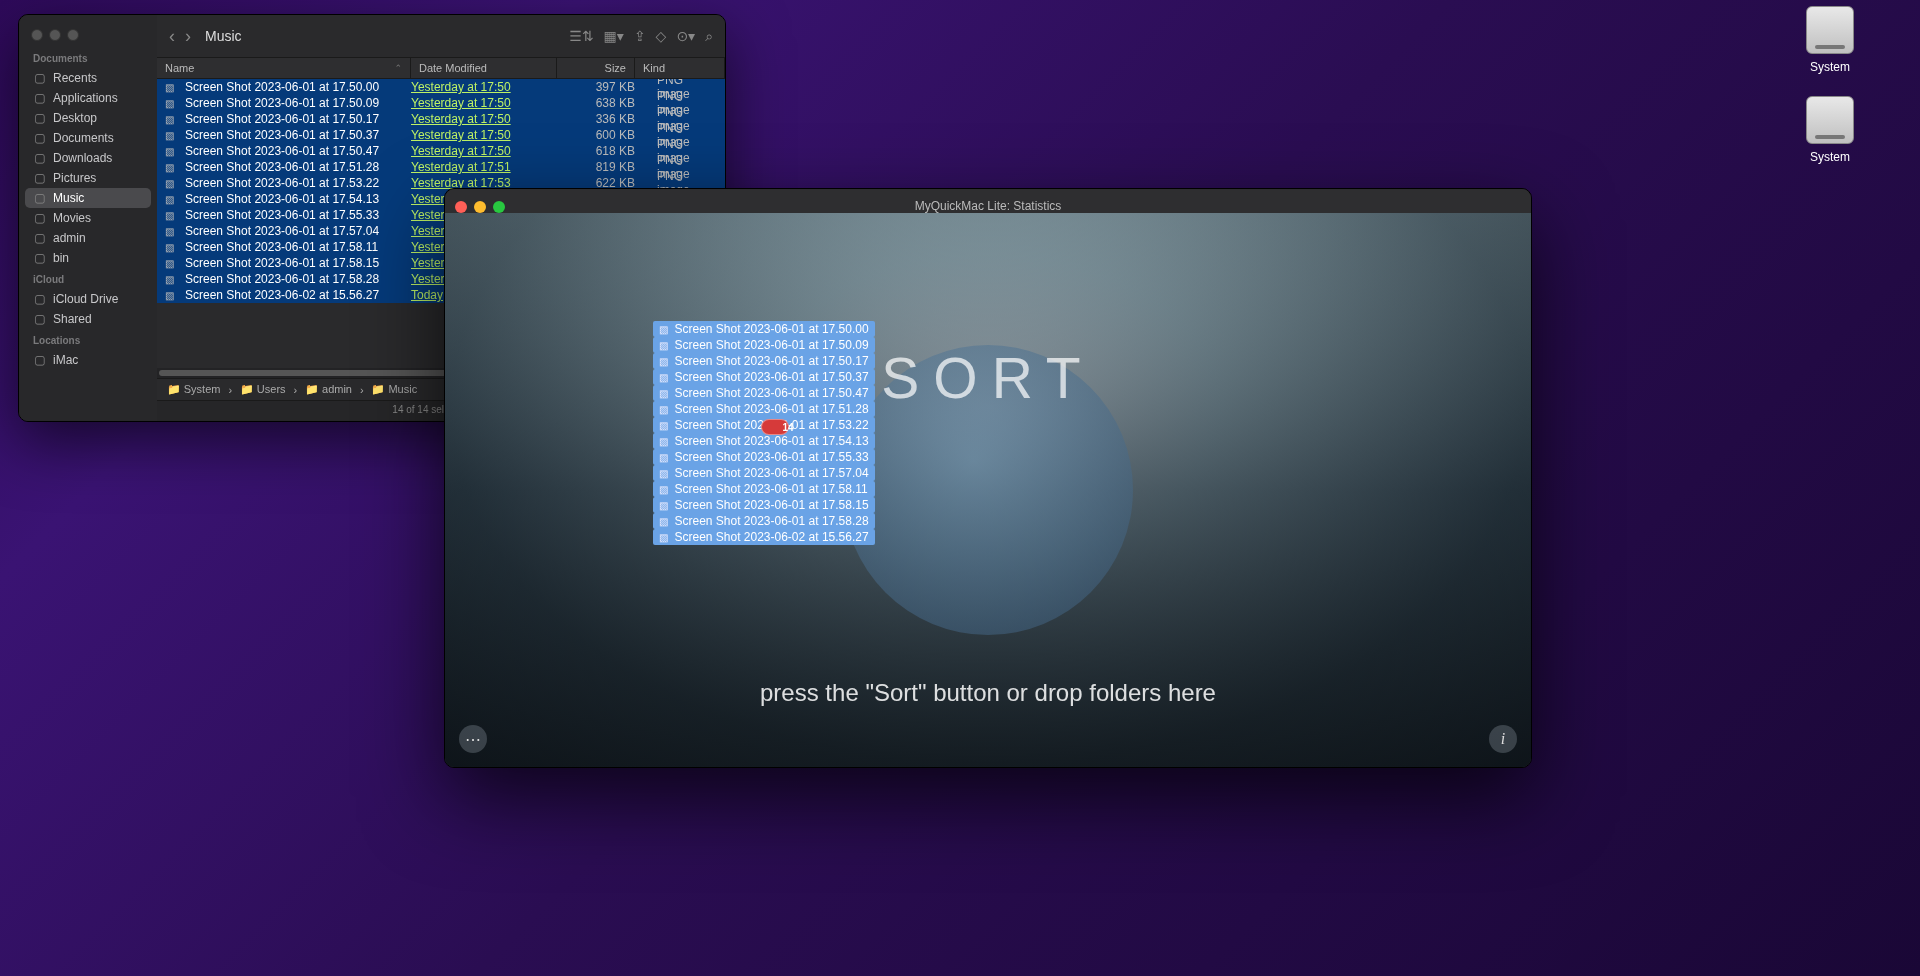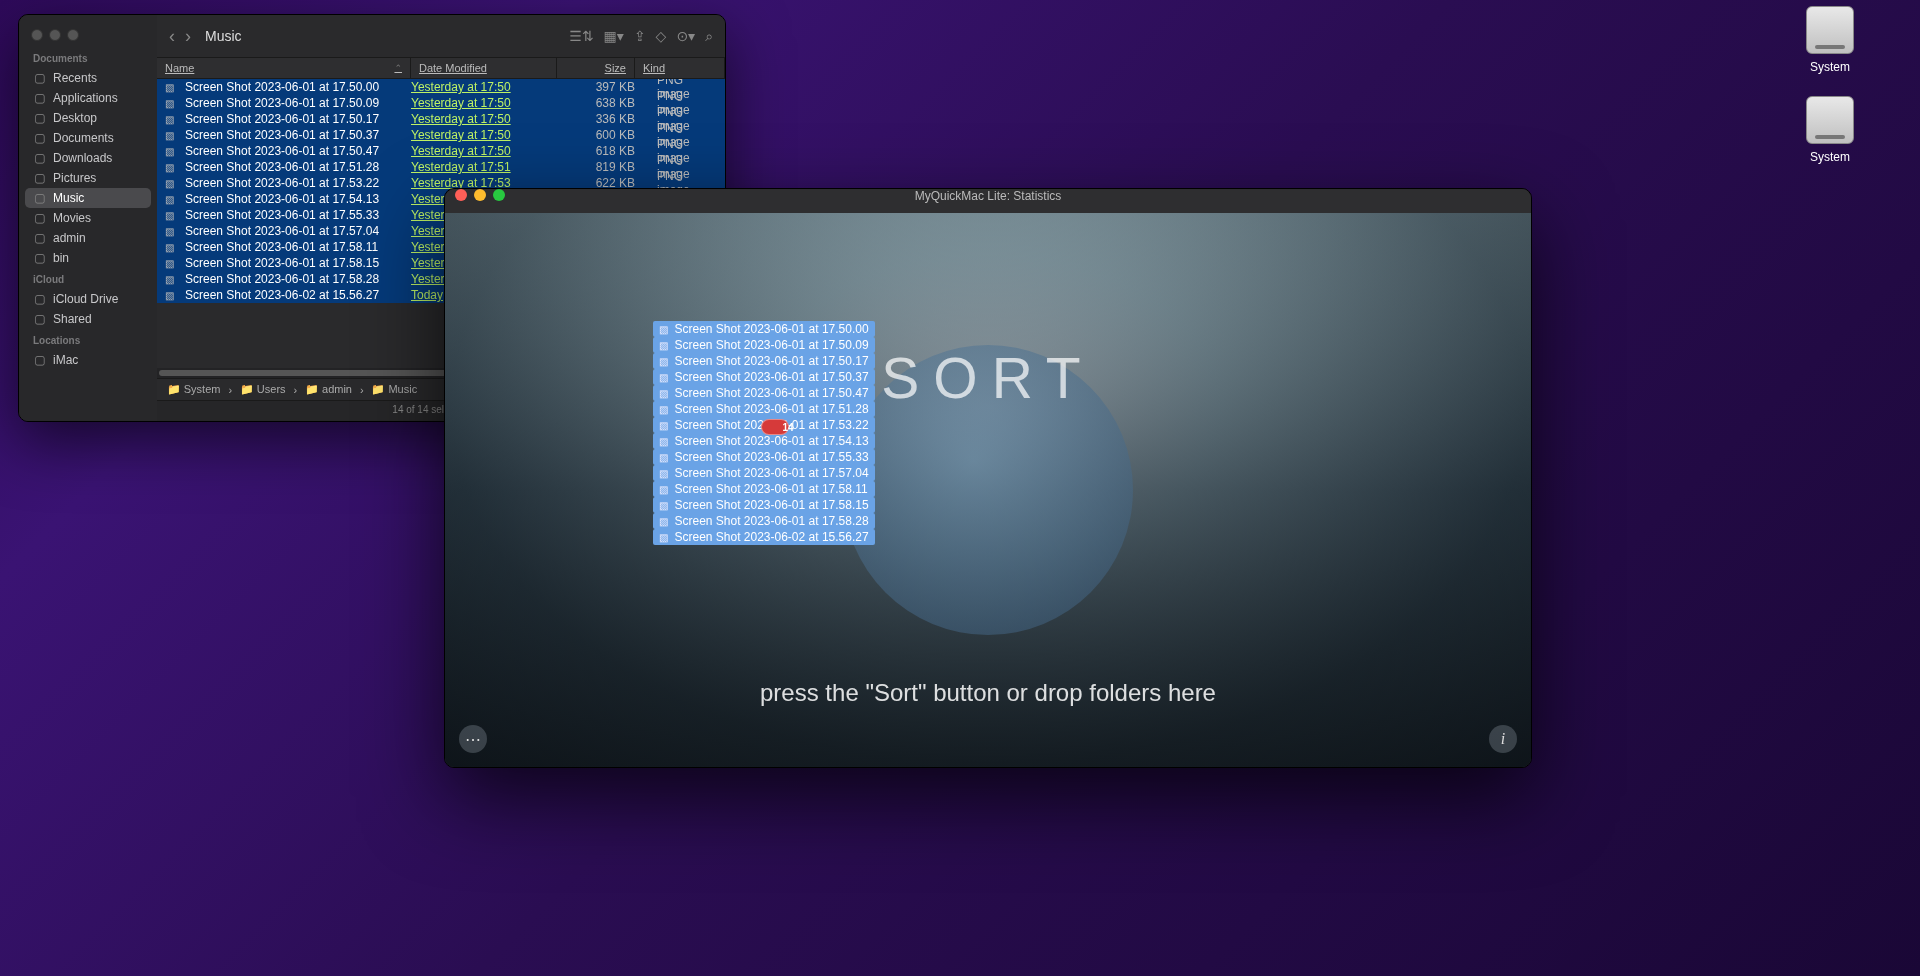--- a/index.html
+++ b/index.html
@@ -20,21 +20,21 @@
 
 .finder-main { flex: 1; display: flex; flex-direction: column; background: #2a2a2c; min-width:0;}
 .finder-toolbar { height: 42px; display: flex; align-items: center; padding: 0 12px; gap: 10px; color: #c8c8ca; }
 .traffic { display: flex; gap: 6px; position:absolute; left:12px; top:14px;}
 .tl { width: 12px; height: 12px; border-radius: 50%; background: #555; border:1px solid #333;}
 .nav-arrow { color: #888; font-size: 18px; cursor:pointer; }
 .tb-title { font-size: 14px; color: #ddd; margin-left: 4px; font-weight: 500;}
 .tb-spacer { flex: 1; }
 .tb-ico { color: #888; font-size: 14px; cursor:pointer; }
 
-.column-head { display: flex; font-size: 11px; color: #bbb; border-top: 1px solid #1a1a1a; border-bottom: 1px solid #1a1a1a; background:#2e2e30;text-decoration:underline; }
+.column-head { display: flex; font-size: 11px; color: #bbb; border-top: 1px solid #1a1a1a; border-bottom: 1px solid #1a1a1a; background:#2e2e30; }
 .column-head > div { padding: 4px 8px; border-right: 1px solid #1a1a1a; }
 .ch-name { flex: 1; display:flex; align-items:center; gap:6px;}
 .ch-date { width: 146px; }
 .ch-size { width: 78px; text-align:right;}
 .ch-kind { width: 90px; }
 .sort-caret{ margin-left:auto; font-size:9px; color:#777;}
 
 .file-list { flex: 1; overflow: hidden; font-size: 12px; color: #ddd; background: #2a2a2c; }
 .file-row { display: flex; align-items: center; height: 16px; padding: 0 8px;}
 .file-row:nth-child(even){ background:#2e2e30;}
@@ -47,21 +47,21 @@
 
 .finder-scroll { height:10px; background:#232325; position:relative;}
 .finder-scroll::after{content:""; position:absolute; left:2px; top:2px; width:60%; height:6px; background:#555; border-radius:3px;}
 
 .path-bar { display: flex; align-items: center; gap: 8px; padding: 4px 10px; font-size: 11px; color: #aaa; border-top: 1px solid #1a1a1a;}
 .path-bar .crumb-ico{ font-size:11px;}
 .status-bar { text-align: center; font-size: 10px; color: #888; padding: 3px 0 6px; border-top: 1px solid #1a1a1a; background:#262628;}
 
 
 .app { position: absolute; left: 444px; top: 188px; width: 1088px; height: 580px; border-radius: 10px; overflow: hidden; box-shadow: 0 30px 80px rgba(0,0,0,.7); background: #1c1c1e; border:1px solid #000;}
-.app-titlebar { height: 24px; background: #2e2e30; display: flex; align-items: flex-start; justify-content: center; position: relative; color: #bbb; font-size: 12px; }
+.app-titlebar { height: 24px; background: #2e2e30; display: flex; align-items: flex-end; justify-content: center; position: relative; color: #bbb; font-size: 12px; }
 .app-traffic { position: absolute; left: 10px; display: flex; gap: 7px; }
 .atl { width: 12px; height: 12px; border-radius: 50%; }
 .atl.r{background:#ff5f57;} .atl.y{background:#febc2e;} .atl.g{background:#28c840;}
 .app-body { position: relative; height: calc(100% - 24px); background: radial-gradient(ellipse at 50% 35%, #b8c2c8 0%, #7a9098 30%, #304048 70%, #1a242a 100%); display: flex; flex-direction: column; align-items: center; justify-content: center; }
 .app-body::before{ content:""; position:absolute; inset:0; background: linear-gradient(180deg, rgba(150,170,180,.25) 0%, rgba(20,30,40,.5) 50%, rgba(10,15,20,.75) 100%); }
 .sort-circle { position: absolute; left: 50%; top: 50%; transform: translate(-50%,-50%); width: 290px; height: 290px; border-radius: 50%; background: radial-gradient(circle at 45% 40%, rgba(110,150,180,.6), rgba(50,80,110,.55)); display: flex; justify-content: center; color: rgba(255,255,255,.7); font-size: 57px; letter-spacing: 14px; font-weight: 300; cursor:pointer;}
 .hint { position: absolute; bottom: 60px; left: 0; right: 0; text-align: center; color: rgba(255,255,255,.85); font-size: 24px; font-weight: 300; }
 .app-more, .app-info { position: absolute; bottom: 14px; width: 28px; height: 28px; border-radius: 50%; background: rgba(120,130,140,.4); color: #ddd; display: flex; align-items: center; justify-content: center; font-size: 16px; cursor:pointer;}
 .app-more{left:14px;} .app-info{right:14px; font-family: Georgia, serif; font-style: italic;}
 

